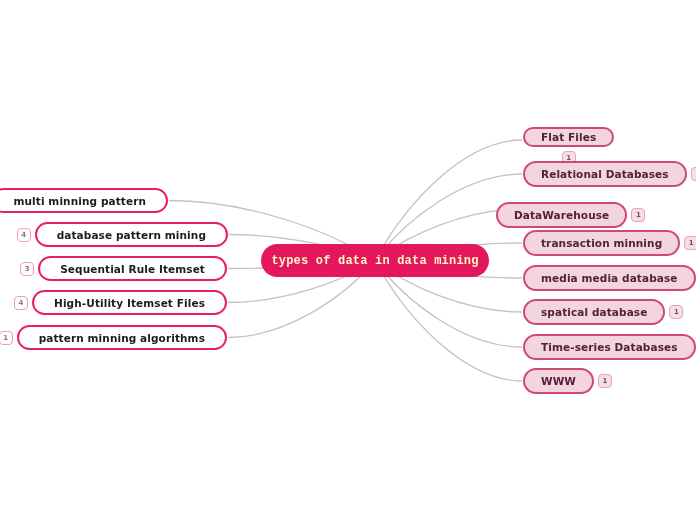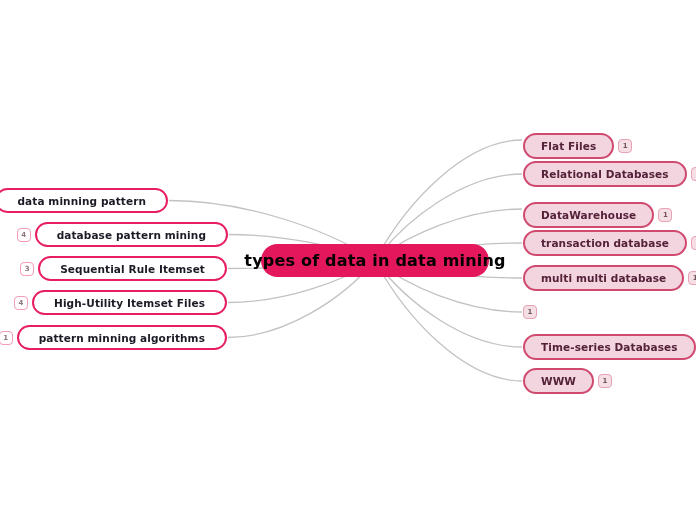--- a/index.html
+++ b/index.html
@@ -42,23 +42,23 @@
     display:flex;align-items:center;justify-content:center;
     font-size:7px;font-weight:bold;flex:0 0 auto;
   }
   .side-left .badge{background:#fffdfd;border:1px solid #f29cb9;color:#8c7680;}
   .side-right .badge{background:#f6dee5;border:1px solid #e7a2b6;color:#6e5560;}
 
   .root-node{
     position:absolute;left:261px;top:244px;width:228px;height:33px;
     background:var(--root-fill,#e4165c);
     border-radius:17px;
-    color:#000000;font-weight:bold;font-size:16px;
+    color:#fef9c3;font-weight:bold;font-size:12px;
     display:flex;align-items:center;justify-content:center;
-    white-space:nowrap;letter-spacing:.2px;
+    white-space:nowrap;letter-spacing:.2px;font-family:Liberation Mono, monospace;
   }
 </style>
 </head>
 <body style="--root-fill: #e4165c; --left-border: #e81e63; --right-border: #d04a70; --right-fill: #f2d5de;">
 
 <div class="canvas">
   <svg class="edges" id="edges" viewBox="0 0 696 520" xmlns="http://www.w3.org/2000/svg">
       <path d="M375,260.5 C329.68,230.5 247.28,200.5 169,200.5" fill="none" stroke="#c2c2c2" stroke-width="1.3"></path>
       <path d="M375,260.5 C342.88,247.5 284.48,234.5 229,234.5" fill="none" stroke="#c2c2c2" stroke-width="1.3"></path>
       <path d="M375,260.5 C342.65999999999997,264.5 283.86,268.5 228,268.5" fill="none" stroke="#c2c2c2" stroke-width="1.3"></path>
@@ -69,21 +69,21 @@
       <path d="M375,260.5 C407.34000000000003,234.75 466.14,209 522,209" fill="none" stroke="#c2c2c2" stroke-width="1.3"></path>
       <path d="M375,260.5 C407.34000000000003,251.75 466.14,243 522,243" fill="none" stroke="#c2c2c2" stroke-width="1.3"></path>
       <path d="M375,260.5 C407.34000000000003,269.25 466.14,278 522,278" fill="none" stroke="#c2c2c2" stroke-width="1.3"></path>
       <path d="M375,260.5 C407.34000000000003,286.25 466.14,312 522,312" fill="none" stroke="#c2c2c2" stroke-width="1.3"></path>
       <path d="M375,260.5 C407.34000000000003,303.75 466.14,347 522,347" fill="none" stroke="#c2c2c2" stroke-width="1.3"></path>
       <path d="M375,260.5 C407.34000000000003,320.75 466.14,381 522,381" fill="none" stroke="#c2c2c2" stroke-width="1.3"></path>
     </svg>
   <div id="nodes">
       <div class="node-wrap side-left" style="top: 188px; height: 25px; right: 528px;">
         <div class="pill">
-          <span>data minning pattern</span>
+          <span>multi minning pattern</span>
         </div>
       </div>
       <div class="node-wrap side-left" style="top: 222px; height: 25px; right: 468px;">
         <div class="badge">4</div>
         <div class="pill">
           <span>database pattern mining</span>
         </div>
       </div>
       <div class="node-wrap side-left" style="top: 256px; height: 25px; right: 469px;">
         <div class="badge">3</div>
@@ -96,51 +96,54 @@
         <div class="pill">
           <span>High-Utility Itemset Files</span>
         </div>
       </div>
       <div class="node-wrap side-left" style="top: 325px; height: 25px; right: 469px;">
         <div class="badge">1</div>
         <div class="pill">
           <span>pattern minning algorithms</span>
         </div>
       </div>
-      <div class="node-wrap side-right" style="top: 127px; height: 38px; left: 523px;">
+      <div class="node-wrap side-right" style="top: 127px; height: 38px; left: 523px; flex-direction: column;">
         <div class="pill">
           <span>Flat Files</span>
         </div>
         <div class="badge">1</div>
       </div>
       <div class="node-wrap side-right" style="top: 161px; height: 26px; left: 523px;">
         <div class="pill">
           <span>Relational Databases</span>
         </div>
         <div class="badge">1</div>
       </div>
-      <div class="node-wrap side-right" style="top: 196px; height: 38px; left: 523px;">
+      <div class="node-wrap side-right" style="top: 196px; height: 38px; left: 496px;">
         <div class="pill">
           <span>DataWarehouse</span>
         </div>
         <div class="badge">1</div>
       </div>
       <div class="node-wrap side-right" style="top: 230px; height: 26px; left: 523px;">
         <div class="pill">
-          <span>transaction database</span>
+          <span>transaction minning</span>
         </div>
         <div class="badge">1</div>
       </div>
       <div class="node-wrap side-right" style="top: 265px; height: 26px; left: 523px;">
         <div class="pill">
-          <span>multi multi database</span>
+          <span>media media database</span>
         </div>
         <div class="badge">1</div>
       </div>
       <div class="node-wrap side-right" style="top: 299px; height: 26px; left: 523px;">
+        <div class="pill">
+          <span>spatical database</span>
+        </div>
         <div class="badge">1</div>
       </div>
       <div class="node-wrap side-right" style="top: 334px; height: 26px; left: 523px;">
         <div class="pill">
           <span>Time-series Databases</span>
         </div>
         <div class="badge">1</div>
       </div>
       <div class="node-wrap side-right" style="top: 368px; height: 25px; left: 523px;">
         <div class="pill">

